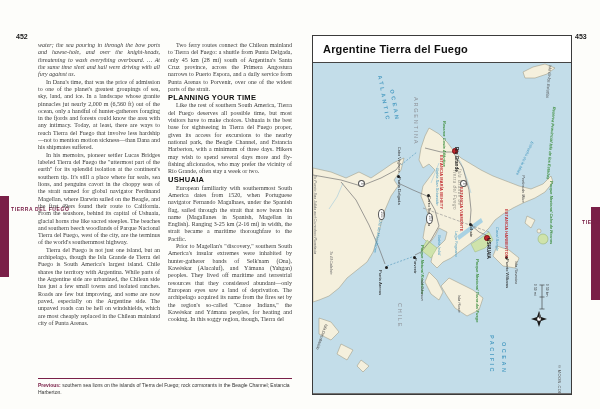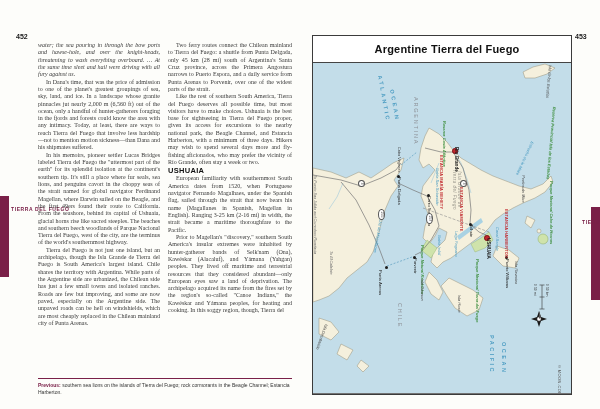--- a/index.html
+++ b/index.html
@@ -15,21 +15,21 @@
   
   .col{font-size:6px;line-height:1.22;text-align:justify;overflow:hidden;}
   .col p{margin:0;text-indent:8px;}
   .quote{font-style:italic;margin:0 2px 6px 11px;text-indent:0!important;}
   .hd{font-family:"Liberation Sans",sans-serif;font-weight:bold;font-size:7.5px;
       letter-spacing:0.3px;color:#111;margin:5px 0 2px 0;text-indent:0!important;}
   .caprule{height:1px;background:#7a2048;}
   .caption{font-family:"Liberation Sans",sans-serif;font-size:5px;line-height:1.3;color:#333;}
   .caplead{color:#7a2048;font-weight:bold;}
   
-  #mapbox{border:1px solid #3b3b3b;background:#737373;text-align:center;}
+  #mapbox{border:1px solid #3b3b3b;background:#737373;}
   #maptitle{font-family:"Liberation Sans",sans-serif;font-weight:bold;font-size:11px;
             color:#111;letter-spacing:0.2px;line-height:26px;padding-left:10px;
             border-bottom:1px solid #444;background:#fff;}
   #mapbody{position:relative;background:#c3dde9;overflow:hidden;}
   .ml{position:absolute;white-space:nowrap;transform-origin:0 0;font-family:"Liberation Sans",sans-serif;}
   .ocean{color:#4b9cc2;font-size:5.5px;letter-spacing:2.5px;font-weight:bold;}
   .country{color:#8d9197;font-size:5.5px;letter-spacing:1.8px;}
   .regionlbl{color:#97948a;font-size:4.5px;font-style:italic;letter-spacing:0.5px;}
   .town{color:#1c1c1c;font-size:4.2px;}
   .townb{color:#1c1c1c;font-size:4.6px;font-weight:bold;}
@@ -61,20 +61,21 @@
 
   <div class="abs col" style="left:38px;top:42px;width:122px;height:331px;">
     <p class="quote">water; the sea pouring in through the bow ports and hawse-hole, and over the knight-heads, threatening to wash everything overboard. … At the same time sleet and hail were driving with all fury against us.</p>
     <p>In Dana's time, that was the price of admission to one of the planet's greatest groupings of sea, sky, land, and ice. In a landscape whose granite pinnacles jut nearly 2,000 m (6,560 ft) out of the ocean, only a handful of hunter-gatherers foraging in the fjords and forests could know the area with any intimacy. Today, at least, there are ways to reach Tierra del Fuego that involve less hardship—not to mention motion sickness—than Dana and his shipmates suffered.</p>
     <p>In his memoirs, pioneer settler Lucas Bridges labeled Tierra del Fuego the "uttermost part of the earth" for its splendid isolation at the continent's southern tip. It's still a place where fur seals, sea lions, and penguins cavort in the choppy seas of the strait named for global navigator Ferdinand Magellan, where Darwin sailed on the Beagle, and the first 49ers found their route to California. From the seashore, behind its capital of Ushuaia, glacial horns rise like sacred steeples. The beaches and southern beech woodlands of Parque Nacional Tierra del Fuego, west of the city, are the terminus of the world's southernmost highway.</p>
     <p>Tierra del Fuego is not just one island, but an archipelago, though the Isla Grande de Tierra del Fuego is South America's largest island. Chile shares the territory with Argentina. While parts of the Argentine side are urbanized, the Chilean side has just a few small towns and isolated ranches. Roads are few but improving, and some are now paved, especially on the Argentine side. The unpaved roads can be hell on windshields, which are most cheaply replaced in the Chilean mainland city of Punta Arenas.</p>
   </div>
 
   <div class="abs col" style="left:168px;top:42px;width:124px;height:331px;">
     <p>Two ferry routes connect the Chilean mainland to Tierra del Fuego: a shuttle from Punta Delgada, only 45 km (28 mi) south of Argentina's Santa Cruz province, across the Primera Angostura narrows to Puerto Espora, and a daily service from Punta Arenas to Porvenir, over one of the widest parts of the strait.</p>
+    <p class="hd">PLANNING YOUR TIME</p>
     <p>Like the rest of southern South America, Tierra del Fuego deserves all possible time, but most visitors have to make choices. Ushuaia is the best base for sightseeing in Tierra del Fuego proper, given its access for excursions to the nearby national park, the Beagle Channel, and Estancia Harberton, with a minimum of three days. Hikers may wish to spend several days more and fly-fishing aficionados, who may prefer the vicinity of Río Grande, often stay a week or two.</p>
     <p class="hd">USHUAIA</p>
     <p>European familiarity with southernmost South America dates from 1520, when Portuguese navigator Fernando Magalhaes, under the Spanish flag, sailed through the strait that now bears his name (Magallanes in Spanish, Magellan in English). Ranging 3-25 km (2-16 mi) in width, the strait became a maritime thoroughfare to the Pacific.</p>
     <p>Prior to Magellan's "discovery," southern South America's insular extremes were inhabited by hunter-gatherer bands of Selk'nam (Ona), Kawéskar (Alacaluf), and Yámana (Yahgan) peoples. They lived off maritime and terrestrial resources that they considered abundant—only European eyes saw a land of deprivation. The archipelago acquired its name from the fires set by the region's so-called "Canoe Indians," the Kawéskar and Yámana peoples, for heating and cooking. In this soggy region, though, Tierra del</p>
   </div>
 
   <div class="abs caprule" style="left:38px;top:378px;width:254px;"></div>
   <div class="abs caption" style="left:38px;top:382px;width:254px;">
     <span class="caplead">Previous:</span><span> southern sea lions on the islands of Tierra del Fuego; rock cormorants in the Beagle Channel; Estancia Harberton.</span>
   </div>

